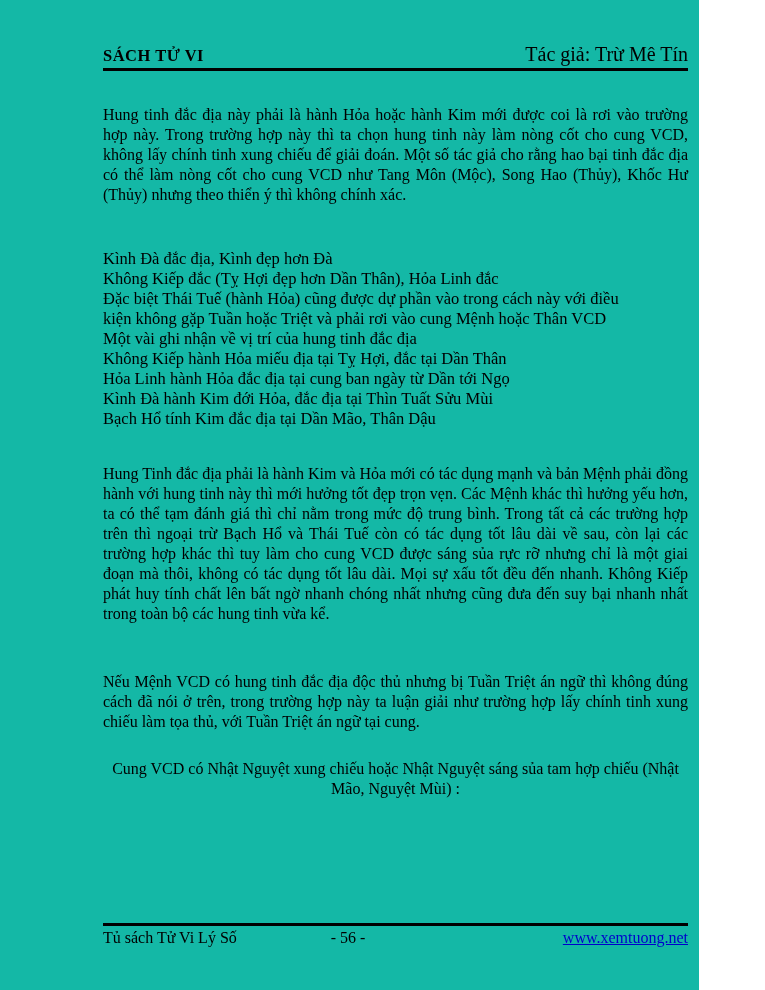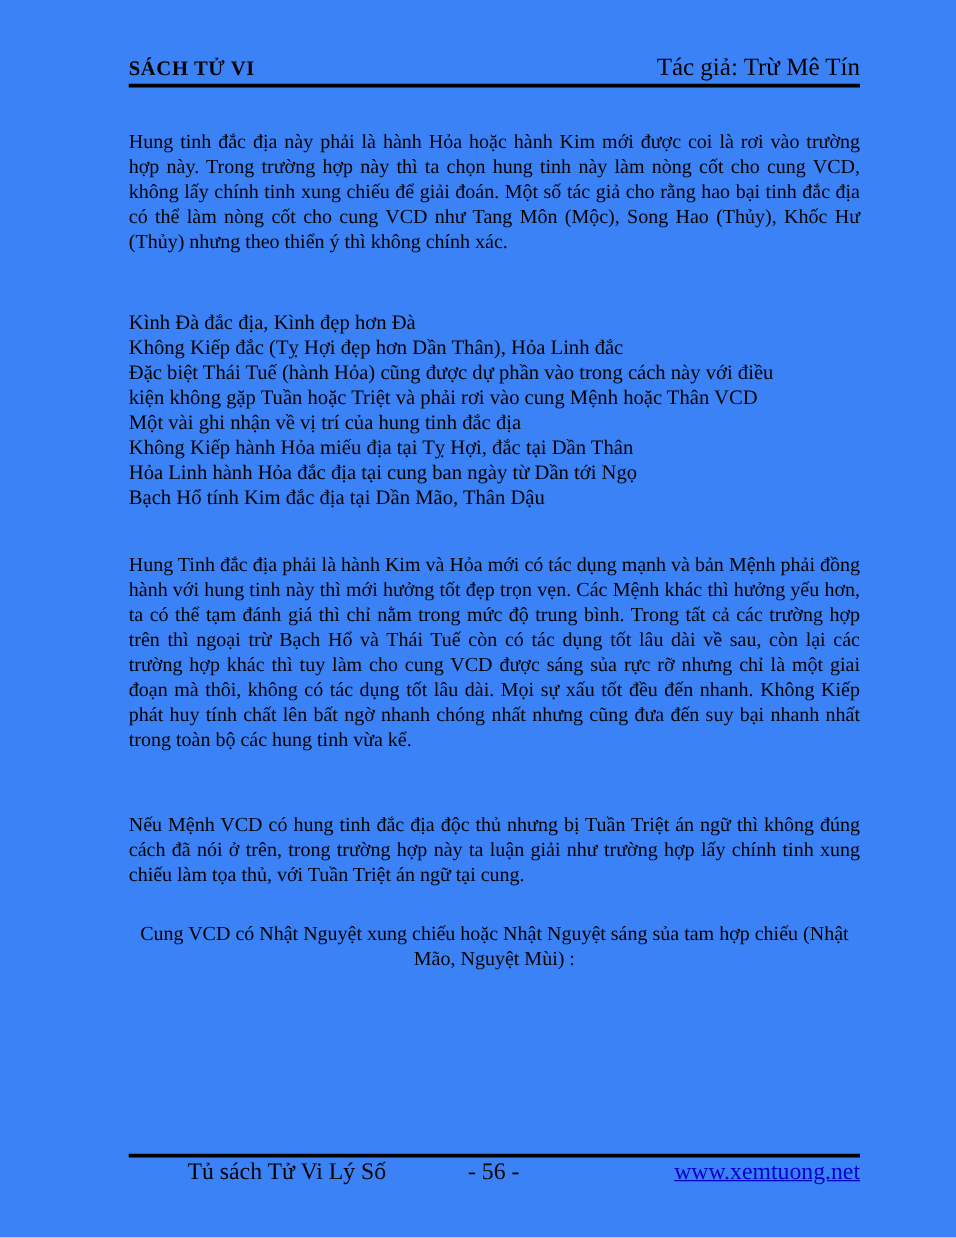--- a/index.html
+++ b/index.html
@@ -1,21 +1,21 @@
 <!DOCTYPE html>
 <html><head>
 <meta charset="utf-8">
 <style>
   * { margin: 0; padding: 0; box-sizing: border-box; }
   html, body { background: #ffffff; }
   .page {
     position: relative;
-    width: 765px;
+    width: 699px;
     height: 990px;
-    background: #3b82f6;
+    background: #14b8a6;
     color: #000000;
     font-family: "Liberation Serif", "DejaVu Serif", serif;
     overflow: hidden;
   }
   .content {
     position: absolute;
     left: 103px;
     top: 0;
     width: 585px;
   }
@@ -58,23 +58,22 @@
   .footer {
     position: absolute;
     left: 103px;
     top: 923px;
     width: 585px;
   }
   .footer-rule { height: 3px; background: #000000; }
   .footer-row {
     position: relative;
     margin-top: 2px;
-    font-size: 19px;
+    font-size: 16px;
     line-height: 20px;
-    margin-left: 47px;
   }
   .footer-center {
     position: absolute;
     left: 245px;
     transform: translateX(-50%);
     top: 0;
   }
   .footer-right {
     position: absolute;
     right: 0;
@@ -100,20 +99,21 @@
     <div class="para p1">Hung tinh đắc địa này phải là hành Hỏa hoặc hành Kim mới được coi là rơi vào trường hợp này. Trong trường hợp này thì ta chọn hung tinh này làm nòng cốt cho cung VCD, không lấy chính tinh xung chiếu để giải đoán. Một số tác giả cho rằng hao bại tinh đắc địa có thể làm nòng cốt cho cung VCD như Tang Môn (Mộc), Song Hao (Thủy), Khốc Hư (Thủy) nhưng theo thiển ý thì không chính xác.</div>
 
     <div class="lines-block">
         <div>Kình Đà đắc địa, Kình đẹp hơn Đà</div>
         <div>Không Kiếp đắc (Tỵ Hợi đẹp hơn Dần Thân), Hỏa Linh đắc</div>
         <div>Đặc biệt Thái Tuế (hành Hỏa) cũng được dự phần vào trong cách này với điều</div>
         <div>kiện không gặp Tuần hoặc Triệt và phải rơi vào cung Mệnh hoặc Thân VCD</div>
         <div>Một vài ghi nhận về vị trí của hung tinh đắc địa</div>
         <div>Không Kiếp hành Hỏa miếu địa tại Tỵ Hợi, đắc tại Dần Thân</div>
         <div>Hỏa Linh hành Hỏa đắc địa tại cung ban ngày từ Dần tới Ngọ</div>
+        <div>Kình Đà hành Kim đới Hỏa, đắc địa tại Thìn Tuất Sửu Mùi</div>
         <div>Bạch Hổ tính Kim đắc địa tại Dần Mão, Thân Dậu</div>
       </div>
 
     <div class="para p3">Hung Tinh đắc địa phải là hành Kim và Hỏa mới có tác dụng mạnh và bản Mệnh phải đồng hành với hung tinh này thì mới hưởng tốt đẹp trọn vẹn. Các Mệnh khác thì hưởng yếu hơn, ta có thể tạm đánh giá thì chỉ nằm trong mức độ trung bình. Trong tất cả các trường hợp trên thì ngoại trừ Bạch Hổ và Thái Tuế còn có tác dụng tốt lâu dài về sau, còn lại các trường hợp khác thì tuy làm cho cung VCD được sáng sủa rực rỡ nhưng chỉ là một giai đoạn mà thôi, không có tác dụng tốt lâu dài. Mọi sự xấu tốt đều đến nhanh. Không Kiếp phát huy tính chất lên bất ngờ nhanh chóng nhất nhưng cũng đưa đến suy bại nhanh nhất trong toàn bộ các hung tinh vừa kể.</div>
 
     <div class="para p4">Nếu Mệnh VCD có hung tinh đắc địa độc thủ nhưng bị Tuần Triệt án ngữ thì không đúng cách đã nói ở trên, trong trường hợp này ta luận giải như trường hợp lấy chính tinh xung chiếu làm tọa thủ, với Tuần Triệt án ngữ tại cung.</div>
 
     <div class="para p5">Cung VCD có Nhật Nguyệt xung chiếu hoặc Nhật Nguyệt sáng sủa tam hợp chiếu (Nhật Mão, Nguyệt Mùi) :</div>
 
   </div>

